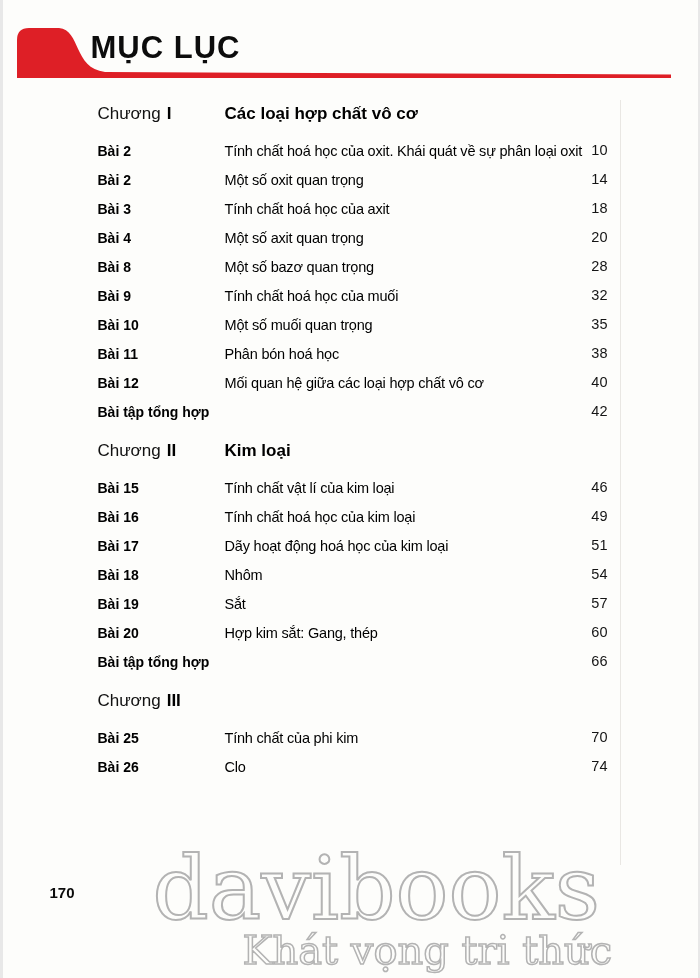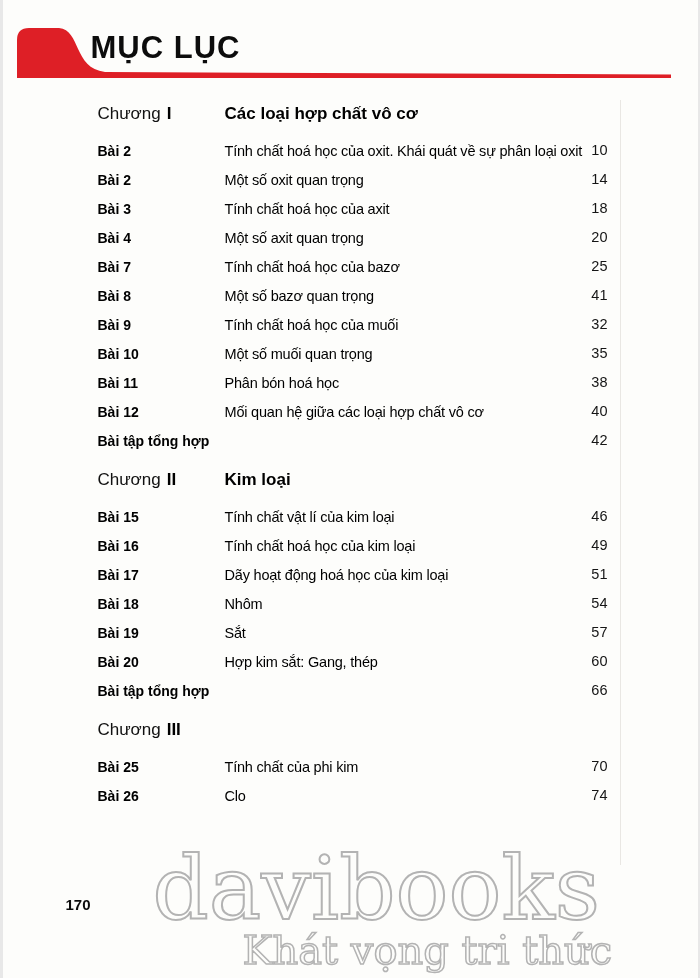--- a/index.html
+++ b/index.html
@@ -32,22 +32,22 @@
   .row-label{display:inline-block;min-width:127px;font-weight:800;font-size:14px;color:#000;}
   .row-title{font-size:14.5px;letter-spacing:-0.2px;color:#000000;}
   .row-page{position:absolute;right:0;top:0;font-size:14.5px;color:#151515;}
   
   .edge-shadow{
     position:absolute;left:617px;top:100px;width:1px;height:765px;
     background:rgba(110,100,85,0.14);
   }
   
   .folio{
-    position:absolute;left:63px;top:884px;
-    font-size:15px;font-weight:800;color:#0c0c0c;margin-top:12px;
+    position:absolute;left:47px;top:884px;
+    font-size:15px;font-weight:800;color:#0c0c0c;
   }
   .wm{
     position:absolute;
     font-family:"DejaVu Serif", serif;
     color:transparent;
     -webkit-text-stroke:2px #b3b3b3;
     pointer-events:none;
     white-space:nowrap;
   }
   .wm-1{left:150px;top:845px;width:400px;text-align:left;font-size:88px;line-height:1;}
@@ -67,22 +67,21 @@
   <main class="toc" id="toc">
       <section class="chapter-block">
         <div class="chapter-heading">
           <span class="heading-label"><span class="ch-word">Chương</span><span class="ch-num">I</span></span>
           <span class="ch-title">Các loại hợp chất vô cơ</span>
         </div>
         <div class="toc-row"><span class="row-label">Bài 2</span><span class="row-title">Tính chất hoá học của oxit. Khái quát về sự phân loại oxit</span><span class="row-page">10</span></div>
         <div class="toc-row"><span class="row-label">Bài 2</span><span class="row-title">Một số oxit quan trọng</span><span class="row-page">14</span></div>
         <div class="toc-row"><span class="row-label">Bài 3</span><span class="row-title">Tính chất hoá học của axit</span><span class="row-page">18</span></div>
         <div class="toc-row"><span class="row-label">Bài 4</span><span class="row-title">Một số axit quan trọng</span><span class="row-page">20</span></div>
-        <div class="toc-row"><span class="row-label">Bài 7</span><span class="row-title">Tính chất hoá học của bazơ</span><span class="row-page">25</span></div>
-        <div class="toc-row"><span class="row-label">Bài 8</span><span class="row-title">Một số bazơ quan trọng</span><span class="row-page">41</span></div>
+        <div class="toc-row"><span class="row-label">Bài 8</span><span class="row-title">Một số bazơ quan trọng</span><span class="row-page">28</span></div>
         <div class="toc-row"><span class="row-label">Bài 9</span><span class="row-title">Tính chất hoá học của muối</span><span class="row-page">32</span></div>
         <div class="toc-row"><span class="row-label">Bài 10</span><span class="row-title">Một số muối quan trọng</span><span class="row-page">35</span></div>
         <div class="toc-row"><span class="row-label">Bài 11</span><span class="row-title">Phân bón hoá học</span><span class="row-page">38</span></div>
         <div class="toc-row"><span class="row-label">Bài 12</span><span class="row-title">Mối quan hệ giữa các loại hợp chất vô cơ</span><span class="row-page">40</span></div>
         <div class="toc-row"><span class="row-label">Bài tập tổng hợp</span><span class="row-title"></span><span class="row-page">42</span></div>
       </section>
       <section class="chapter-block">
         <div class="chapter-heading">
           <span class="heading-label"><span class="ch-word">Chương</span><span class="ch-num">II</span></span>
           <span class="ch-title">Kim loại</span>

